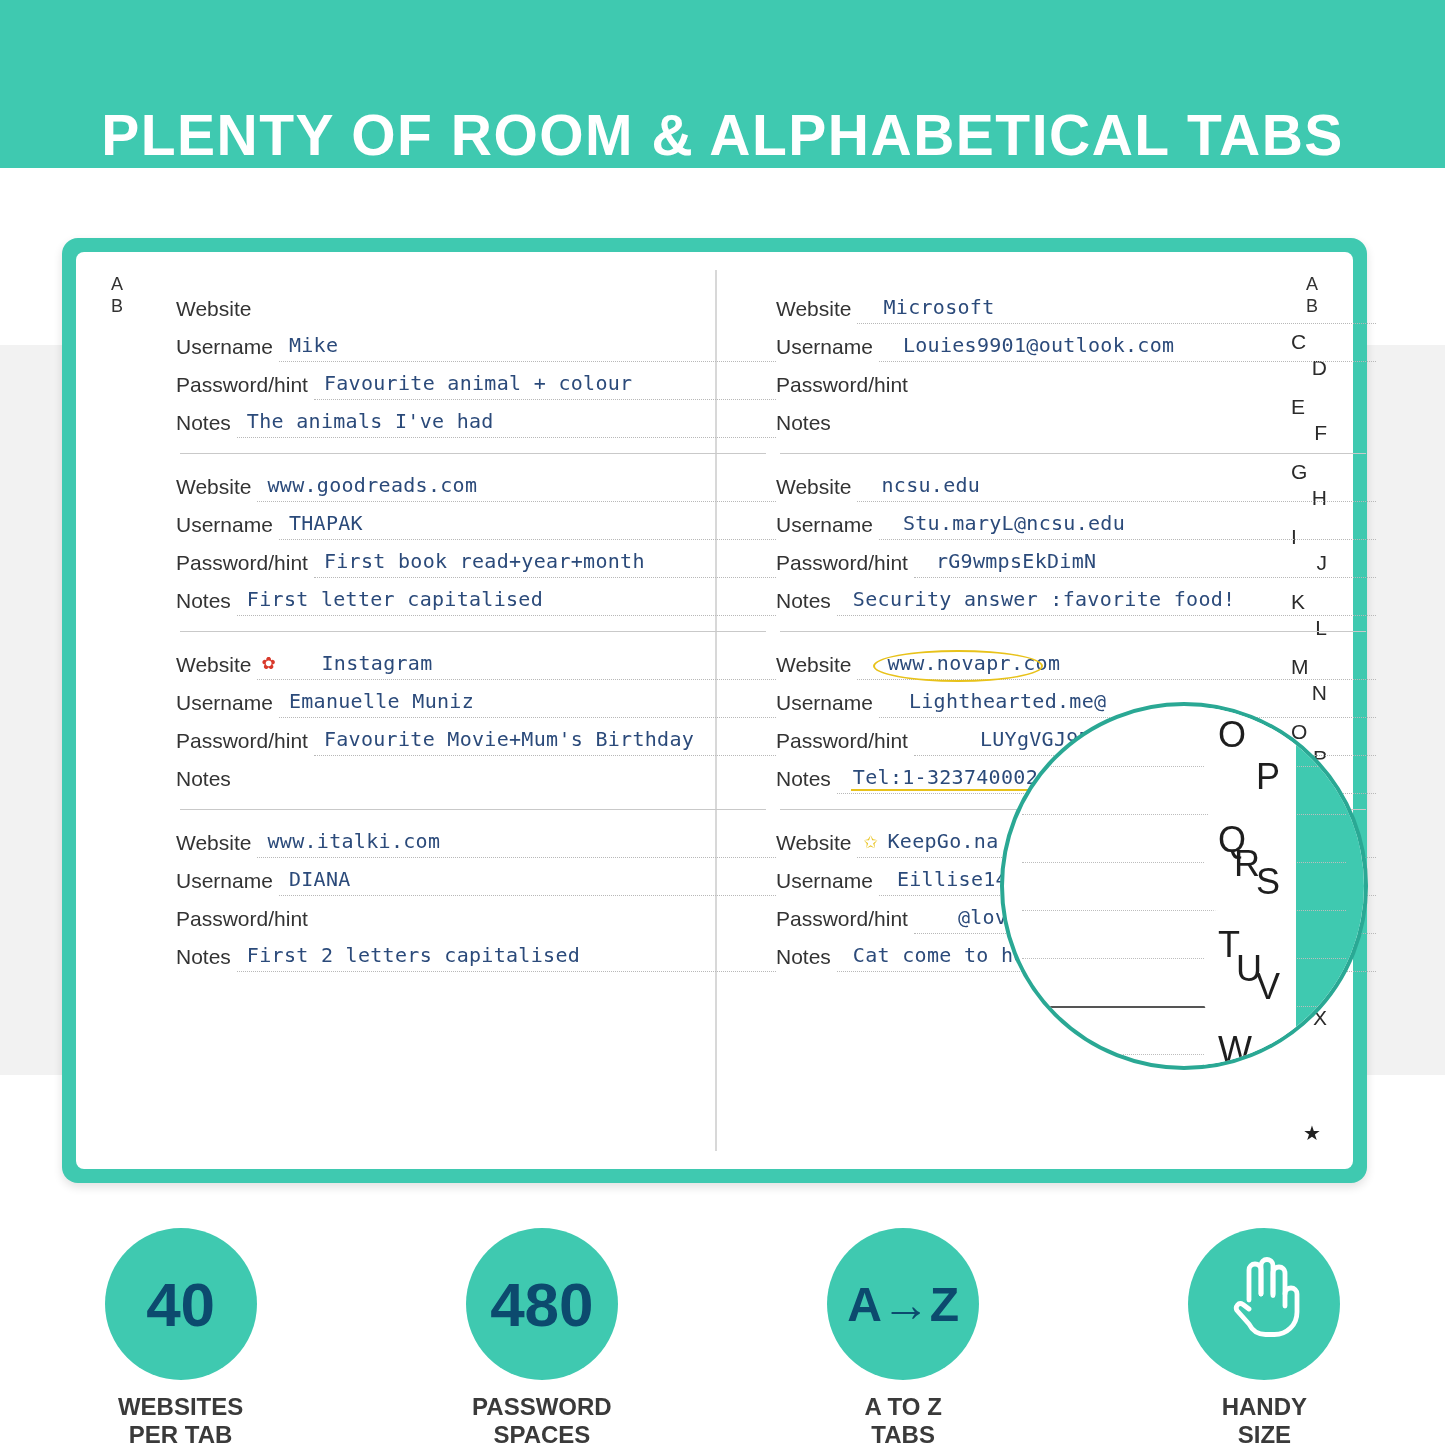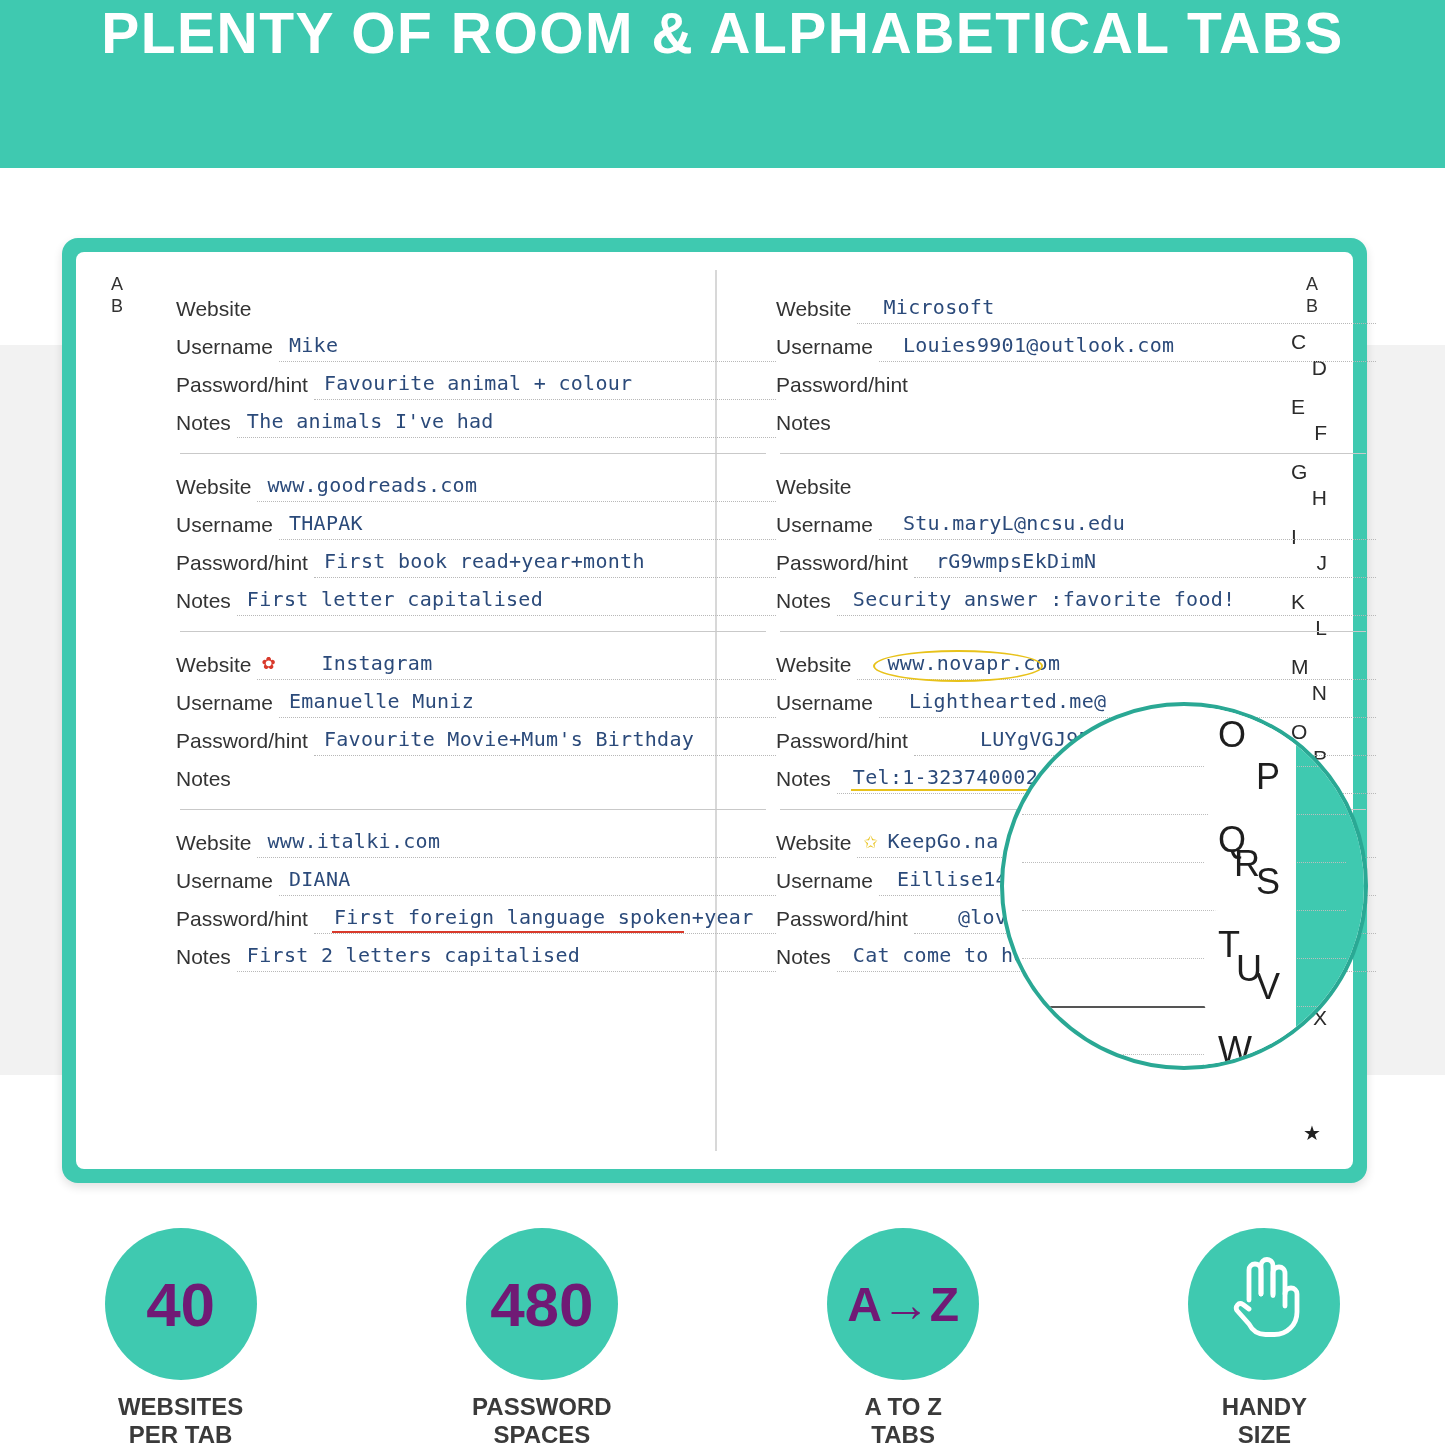--- a/index.html
+++ b/index.html
@@ -9,21 +9,21 @@
     font-family: "Liberation Sans", sans-serif;
     background: #ffffff;
     position: relative;
     overflow: hidden;
   }
 
   
   .banner {
     position: absolute; left: 0; top: 0; width: 1445px; height: 168px;
     background: #3fc9b0;
-    display: flex; align-items: flex-start; justify-content: center;
+    display: flex; align-items: flex-end; justify-content: center;
   }
   .banner-title {
     color: #ffffff;
     font-size: 57px;
     font-weight: bold;
     letter-spacing: 1.5px;
     text-align: center;
     font-family: "Liberation Sans", sans-serif;
   }
 
@@ -212,21 +212,21 @@
   
   .features {
     position: absolute; left: 0; top: 1228px; width: 1445px; height: 217px;
     display: flex; justify-content: space-around; align-items: flex-start;
   }
   .feature { width: 290px; text-align: center; }
   .circle {
     width: 152px; height: 152px; border-radius: 50%;
     background: #3fc9b0; margin: 0 auto;
     display: flex; align-items: center; justify-content: center;
-    color: #701a75; font-weight: bold; font-size: 62px;
+    color: #0c4a6e; font-weight: bold; font-size: 62px;
     font-family: "Liberation Sans", sans-serif;
   }
   .circle.az { font-size: 48px; letter-spacing: 0px; }
   .feature-caption {
     margin-top: 13px;
     font-size: 24px; font-weight: bold; color: #3a3a3a;
     line-height: 28px;
     font-family: "Liberation Sans", sans-serif;
   }
   .hand-icon svg { width: 96px; height: 96px; }
@@ -388,24 +388,20 @@
           </span>
         </div>
         <div class="row">
           <span class="label">Username</span>
           <span class="line">
             <span class="hand">DIANA</span>
           </span>
         </div>
         <div class="row">
           <span class="label">Password/hint</span>
-          <span class="line">
-            <span class="hand" style="left:20px;">First foreign language spoken+year</span>
-            <span class="ann-underline-red" style="left:18px; bottom:0px; width:352px;"></span>
-          </span>
         </div>
         <div class="row">
           <span class="label">Notes</span>
           <span class="line">
             <span class="hand">First 2 letters capitalised</span>
           </span>
         </div>
       </div>
 
     </div>
@@ -429,20 +425,23 @@
           <span class="label">Password/hint</span>
         </div>
         <div class="row">
           <span class="label">Notes</span>
         </div>
       </div>
 
       <div class="entry divider-after">
         <div class="row">
           <span class="label">Website</span>
+          <span class="line">
+            <span class="hand" style="left:24px;">ncsu.edu</span>
+          </span>
         </div>
         <div class="row">
           <span class="label">Username</span>
           <span class="line">
             <span class="hand" style="left:24px;">Stu.maryL@ncsu.edu</span>
           </span>
         </div>
         <div class="row">
           <span class="label">Password/hint</span>
           <span class="line">

